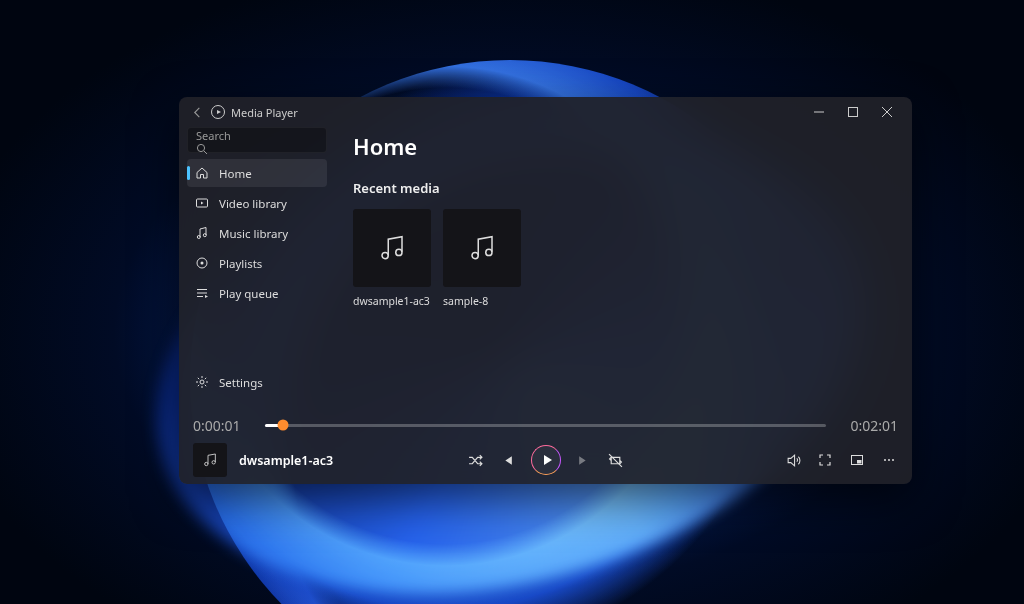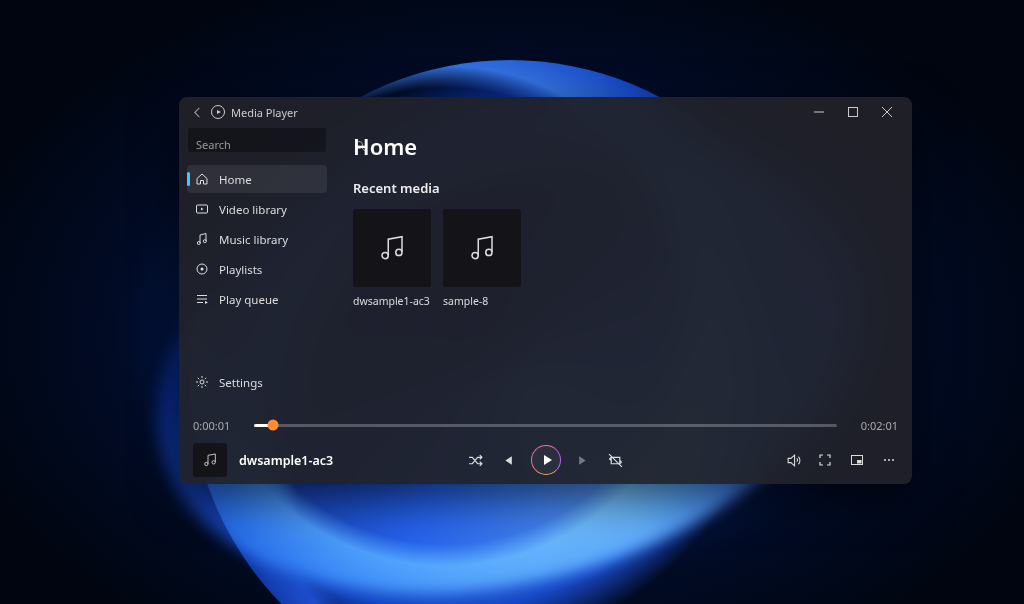--- a/index.html
+++ b/index.html
@@ -23,21 +23,21 @@
 .app-icon { width:14px; height:14px; border-radius:50%; border:1px solid #ccc; margin:0 6px 0 4px; display:flex; align-items:center; justify-content:center; }
 .app-icon::after { content:""; border-left:4px solid #ccc; border-top:2.5px solid transparent; border-bottom:2.5px solid transparent; margin-left:1px; }
 .title-text { color:#ccc; font-size:11px; }
 .titlebar-spacer { flex:1; }
 .win-btn { width:34px; height:26px; display:flex; align-items:center; justify-content:center; color:#ccc; }
 .win-btn svg { width:10px; height:10px; }
 
 .body-row { flex:1; display:flex; min-height:0; }
 
 .sidebar { width:156px; display:flex; flex-direction:column; padding:0 4px; }
-.search-box { margin:0 4px 12px; height:26px; background:rgba(0,0,0,.3); border-radius:4px; border:1px solid rgba(255,255,255,.05); display:flex; align-items:flex-end; padding:0 8px; }
+.search-box { margin:0 4px 6px; height:26px; background:rgba(0,0,0,.3); border-radius:4px; border:1px solid rgba(255,255,255,.05); display:flex; align-items:flex-start; padding:0 8px;flex-direction:column; }
 .search-box input { flex:1; background:transparent; border:none; outline:none; color:#ccc; font-size:11px; }
 .search-box input::placeholder { color:#999; }
 .search-icon { color:#999; }
 .nav { display:flex; flex-direction:column; gap:2px; padding:0 4px; }
 .nav-item { height:28px; display:flex; align-items:center; gap:10px; padding:0 8px; border-radius:4px; font-size:11.5px; color:#ddd; position:relative; }
 .nav-item.active { background:rgba(255,255,255,.08); }
 .nav-item.active::before { content:""; position:absolute; left:0; top:7px; bottom:7px; width:3px; background:#4cc2ff; border-radius:2px; }
 .nav-icon { width:14px; height:14px; display:flex; align-items:center; justify-content:center; flex-shrink:0; }
 .sidebar-spacer { flex:1; }
 
@@ -46,21 +46,21 @@
 .page-title { font-size:22px; font-weight:600; color:#fff; }
 .open-btn { display:flex; align-items:center; gap:4px; background:rgba(255,255,255,.07); border:1px solid rgba(255,255,255,.06); border-radius:4px; height:26px; padding:0 5px 0 9px; font-size:11px; color:#eee; }
 .open-btn .divider { width:1px; height:16px; background:rgba(255,255,255,.12); margin:0 3px 0 6px; }
 .section-title { font-size:13px; font-weight:600; margin:10px 0 12px; color:#eee; }
 .cards { display:flex; gap:12px; }
 .card { width:78px; }
 .thumb { width:78px; height:78px; background:#141418; border-radius:3px; display:flex; align-items:center; justify-content:center; }
 .thumb svg { width:30px; height:30px; stroke:#ddd; stroke-width:1.2; fill:none; }
 .card-label { font-size:10.5px; margin-top:7px; color:#ddd; white-space:nowrap; overflow:hidden; text-overflow:ellipsis; }
 
-.timeline { height:22px; display:flex; align-items:center; gap:24px; padding:0 14px; font-size:11px; color:#aaa; }
+.timeline { height:22px; display:flex; align-items:center; gap:24px; padding:0 14px; font-size:14px; color:#aaa; }
 .track { flex:1; height:3px; background:rgba(255,255,255,.25); border-radius:2px; position:relative; }
 .track-fill { position:absolute; left:0; top:0; bottom:0; width:3.2%; background:#fff; border-radius:2px; }
 .track-dot { position:absolute; left:3.2%; top:50%; width:11px; height:11px; background:#ff8c2e; border-radius:50%; transform:translate(-50%,-50%); }
 
 .controls { height:48px; display:flex; align-items:center; padding:0 14px; }
 .now-thumb { width:34px; height:34px; background:#141418; border-radius:3px; display:flex; align-items:center; justify-content:center; margin-right:12px; }
 .now-thumb svg { width:16px; height:16px; stroke:#ccc; stroke-width:1.4; fill:none; }
 .now-title { font-size:12.5px; font-weight:600; color:#fff; }
 .ctrl-center { position:absolute; left:50%; transform:translateX(-50%); display:flex; align-items:center; gap:14px; }
 .ctrl-btn { width:18px; height:18px; display:flex; align-items:center; justify-content:center; color:#ddd; }

